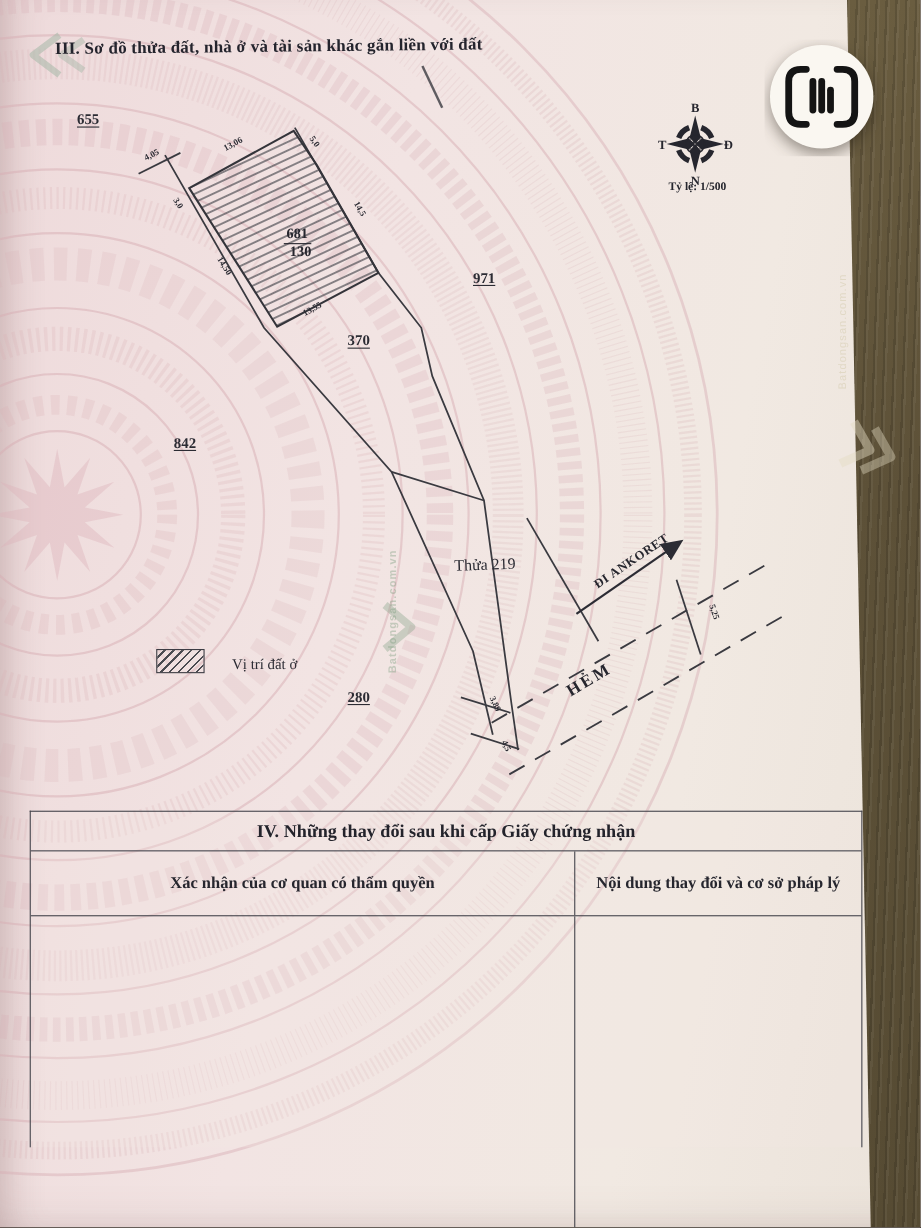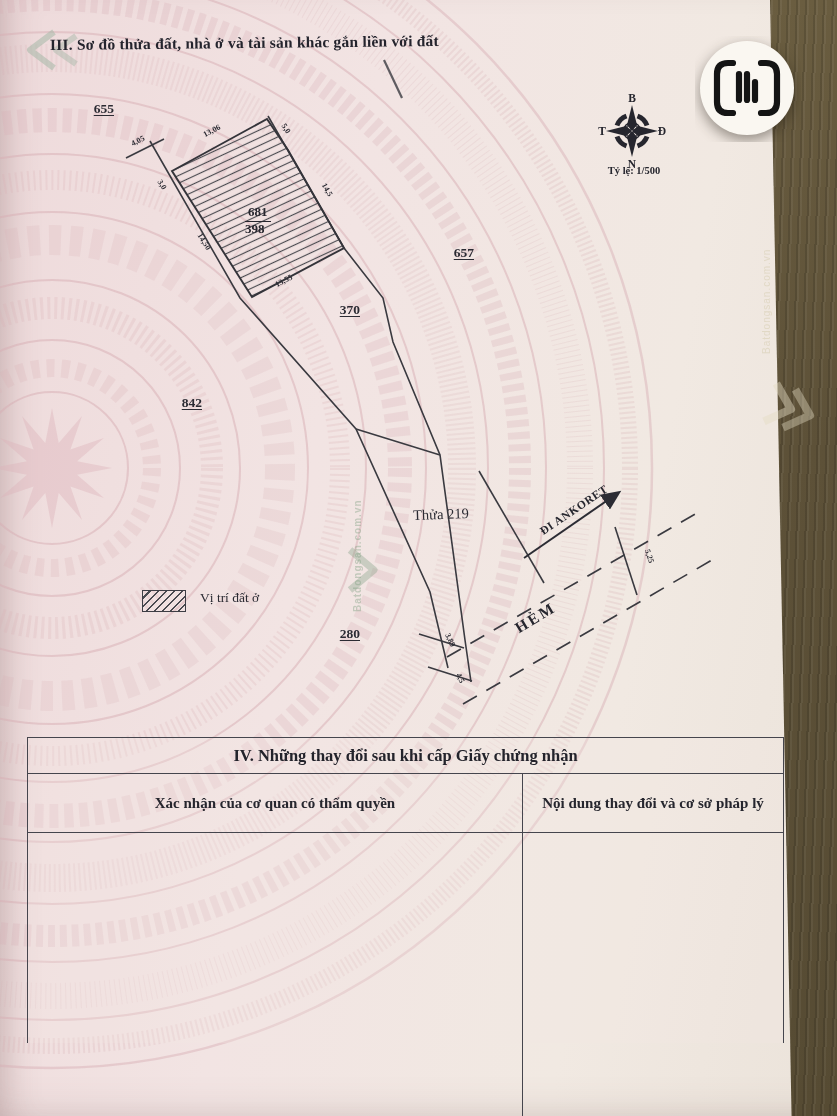--- a/index.html
+++ b/index.html
@@ -8,28 +8,28 @@
         background:linear-gradient(100deg,#eedadb 0%,#f2e4e3 38%,#f1e9e2 72%,#ebe3da 100%);
         box-shadow:inset 28px 0 34px -22px rgba(120,85,85,.30), inset 0 -26px 40px -28px rgba(120,85,85,.22);}
   .abs{position:absolute;}
   
   #drum{z-index:1;} #greenwm{z-index:2;} #diagram{z-index:3;}
   .lbl{z-index:4;} #wood{z-index:5;} .woodwm{z-index:6;} #badge{z-index:7;}
   
   #title{left:50px;top:34px;font-size:15.5px;font-weight:bold;letter-spacing:.2px;
          transform:rotate(-.6deg);color:#24242d;white-space:nowrap;}
   
-  .parcel{width:44px;text-align:right;font-size:13.5px;font-weight:bold;
+  .parcel{width:44px;text-align:left;font-size:13.5px;font-weight:bold;
           text-decoration:underline;text-underline-offset:2px;color:#2b2b33;}
-  .fraction{width:38px;text-align:left;font-weight:bold;font-size:13px;line-height:1.15;color:#26262e;}
+  .fraction{width:38px;text-align:right;font-weight:bold;font-size:13px;line-height:1.15;color:#26262e;}
   .fraction .top{display:inline-block;border-bottom:1.6px solid #26262e;padding:0 3px 1px;}
   .fraction .bot{display:block;}
   #thua219{left:413px;top:506px;font-size:14.5px;color:#2b2b33;white-space:nowrap;transform:rotate(-2deg);}
   
-  #legend{left:142px;top:590px;display:flex;align-items:flex-start;gap:14px;}
+  #legend{left:142px;top:590px;display:flex;align-items:flex-end;gap:25px;}
   #legend .swatch{width:44px;height:22px;border:1.6px solid #3d3d44;box-sizing:border-box;
      background:repeating-linear-gradient(135deg,rgba(0,0,0,0) 0 4.2px,#4a4a50 4.2px 5.7px);}
   #legend .cap{font-size:13.5px;color:#2b2b33;}
   
   #scale{left:582px;top:165px;width:104px;text-align:center;font-size:10.5px;font-weight:bold;color:#26262e;}
   
   #tbl{left:27px;top:737px;width:757px;height:306px;border:1.6px solid #45454d;border-bottom:none;
        box-sizing:border-box;background:rgba(244,231,229,.25);font-family:Liberation Serif, serif;}
   #tbl .hd{height:35px;display:flex;align-items:center;justify-content:center;
            border-bottom:1.4px solid #45454d;font-size:16.5px;font-weight:bold;color:#23232b;}
@@ -158,28 +158,28 @@
       <text x="662" y="135">Đ</text>
       <text x="632" y="168">N</text>
     </g>
   </svg>
 
   <div id="title" class="abs lbl">III. Sơ đồ thửa đất, nhà ở và tài sản khác gắn liền với đất</div>
 
   <div id="scale" class="abs lbl">Tỷ lệ: 1/500</div>
 
   <div class="abs lbl parcel" style="left:70px;top:101px">655</div>
-  <div class="abs lbl parcel" style="left:430px;top:245px">657</div>
+  <div class="abs lbl parcel" style="left:430px;top:245px">971</div>
   <div class="abs lbl parcel" style="left:158px;top:395px">842</div>
   <div class="abs lbl parcel" style="left:316px;top:302px">370</div>
   <div class="abs lbl parcel" style="left:316px;top:626px">280</div>
 
   <div class="abs lbl fraction" style="left:245px;top:205px">
     <span class="top">681</span>
-    <span class="bot">398</span>
+    <span class="bot">130</span>
   </div>
 
   <div id="thua219" class="abs lbl">Thửa 219</div>
 
   <div id="legend" class="abs lbl">
     <span class="swatch"></span>
     <span class="cap">Vị trí đất ở</span>
   </div>
 
   <div id="tbl" class="abs lbl">

